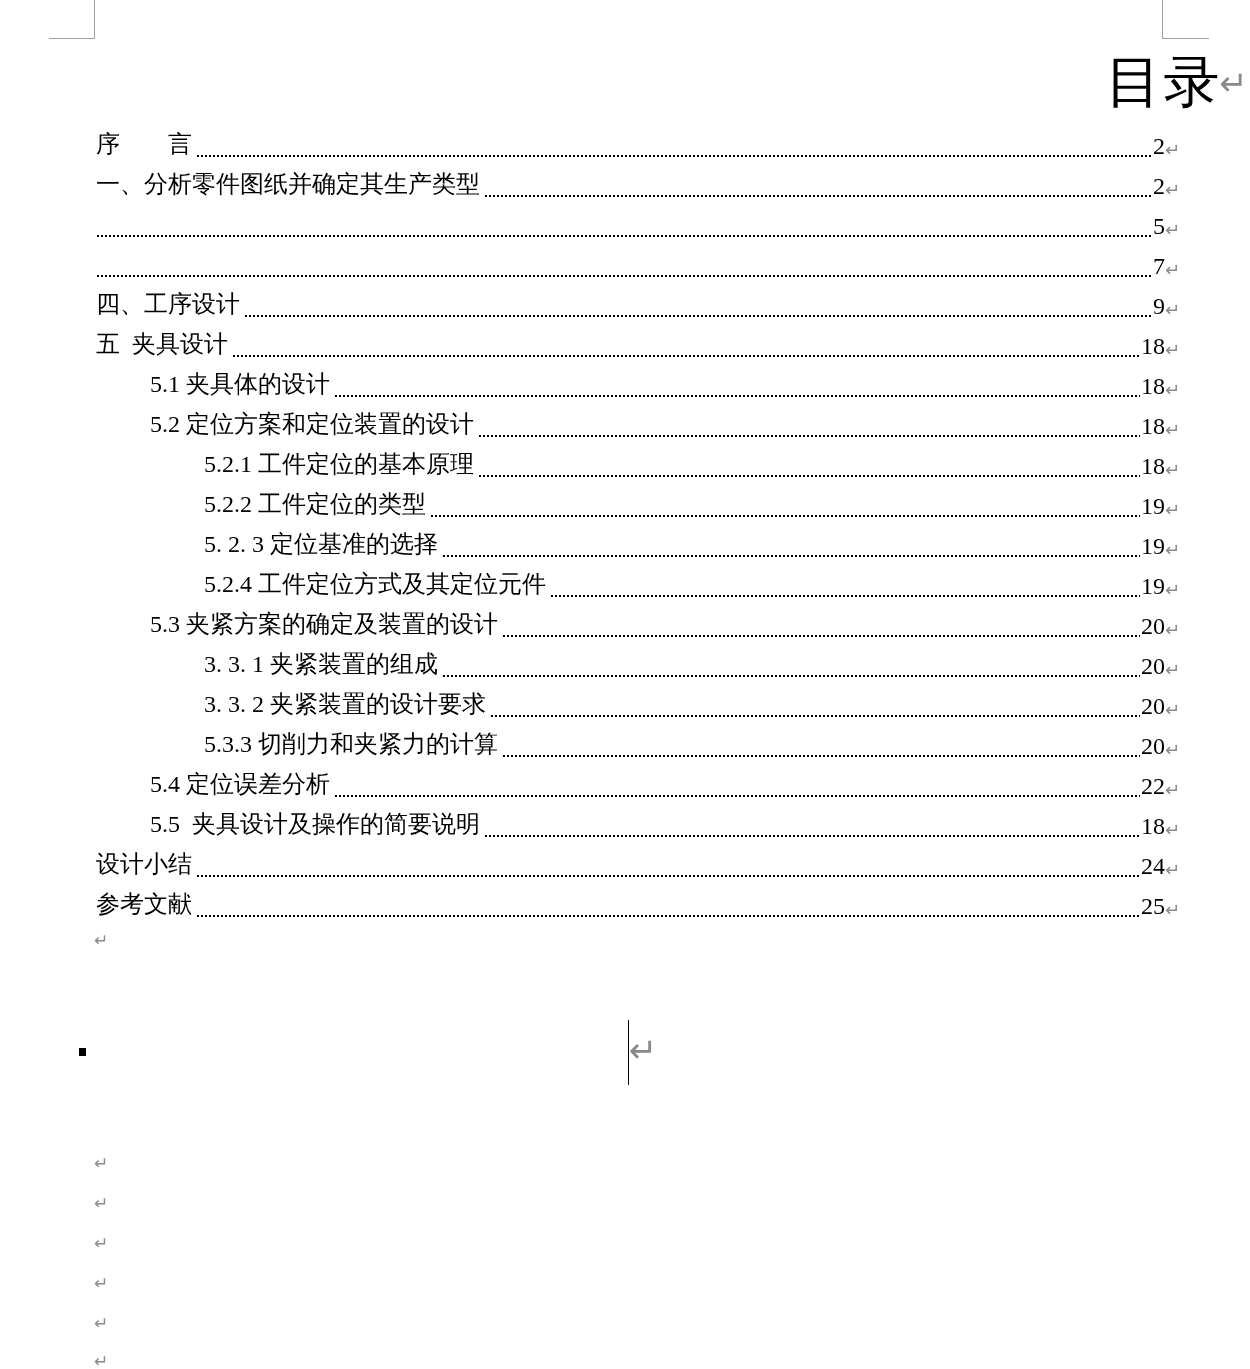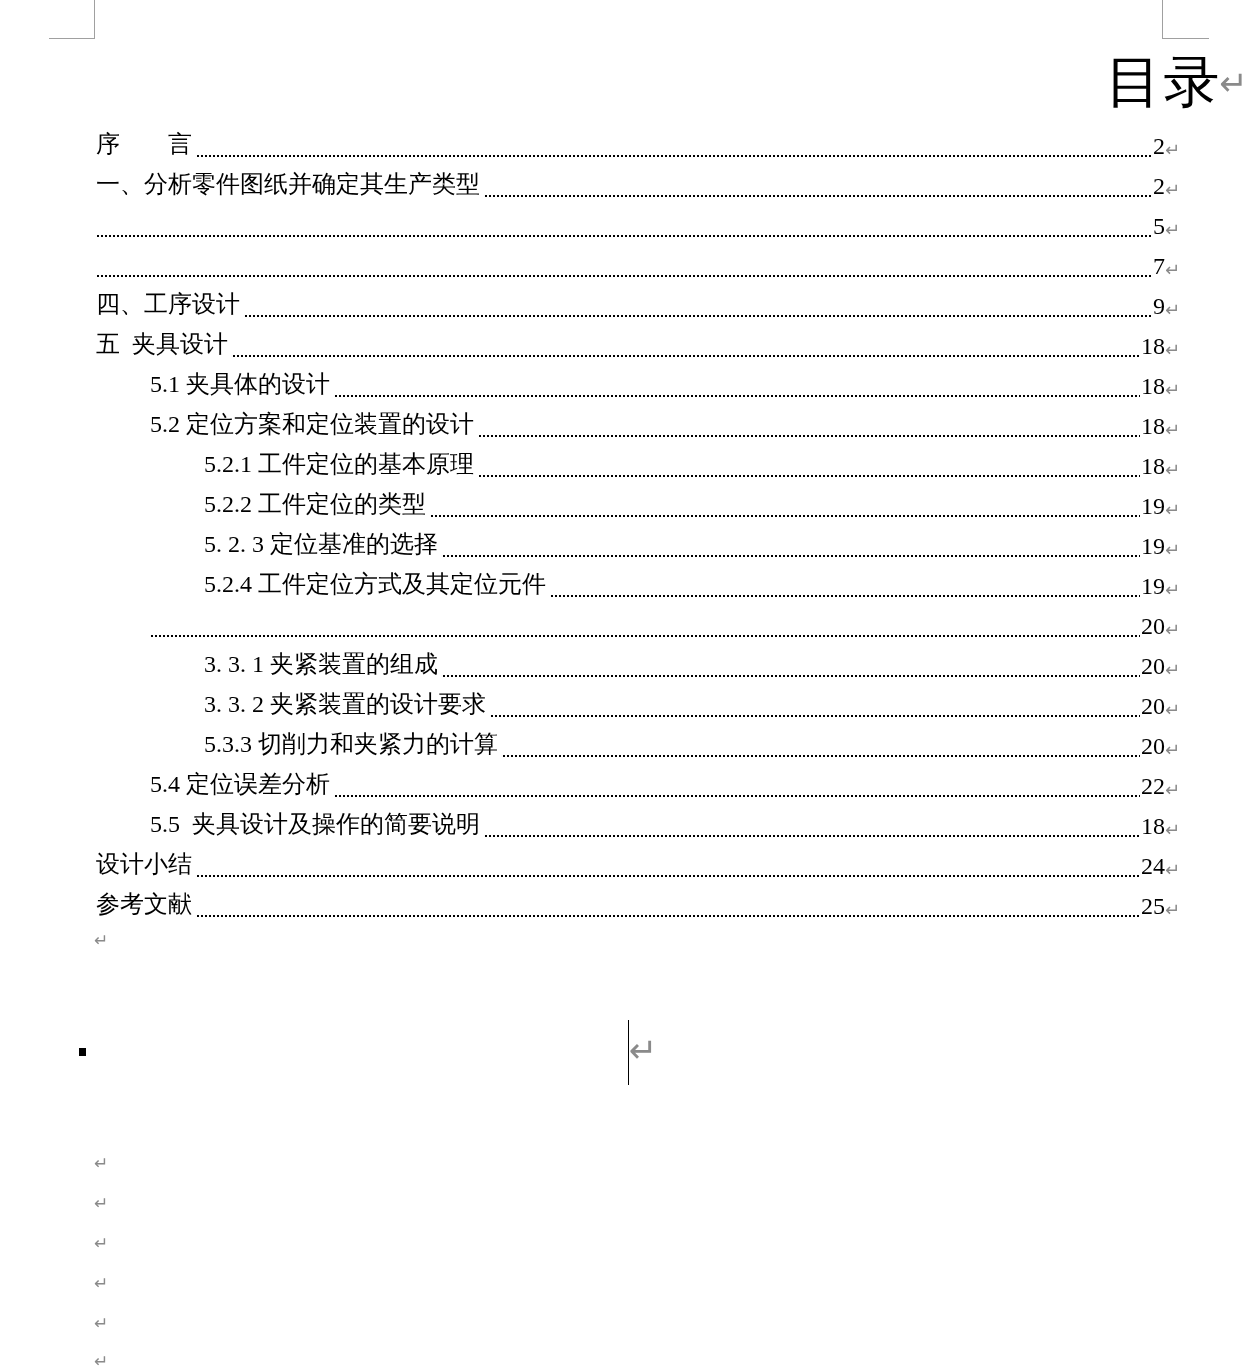--- a/index.html
+++ b/index.html
@@ -104,20 +104,21 @@
       <span class="pagenum">19</span>
       <span class="pm">↵</span>
     </div>
   <div class="toc-row" style="top:440px;left:204px;width:976px">
       <span class="toc-label">5.2.4 工件定位方式及其定位元件</span>
       <span class="leader"></span>
       <span class="pagenum">19</span>
       <span class="pm">↵</span>
     </div>
   <div class="toc-row" style="top:480px;left:150px;width:1030px">
+      <span class="toc-label">5.3 夹紧方案的确定及装置的设计</span>
       <span class="leader"></span>
       <span class="pagenum">20</span>
       <span class="pm">↵</span>
     </div>
   <div class="toc-row" style="top:520px;left:204px;width:976px">
       <span class="toc-label">3. 3. 1 夹紧装置的组成</span>
       <span class="leader"></span>
       <span class="pagenum">20</span>
       <span class="pm">↵</span>
     </div>

